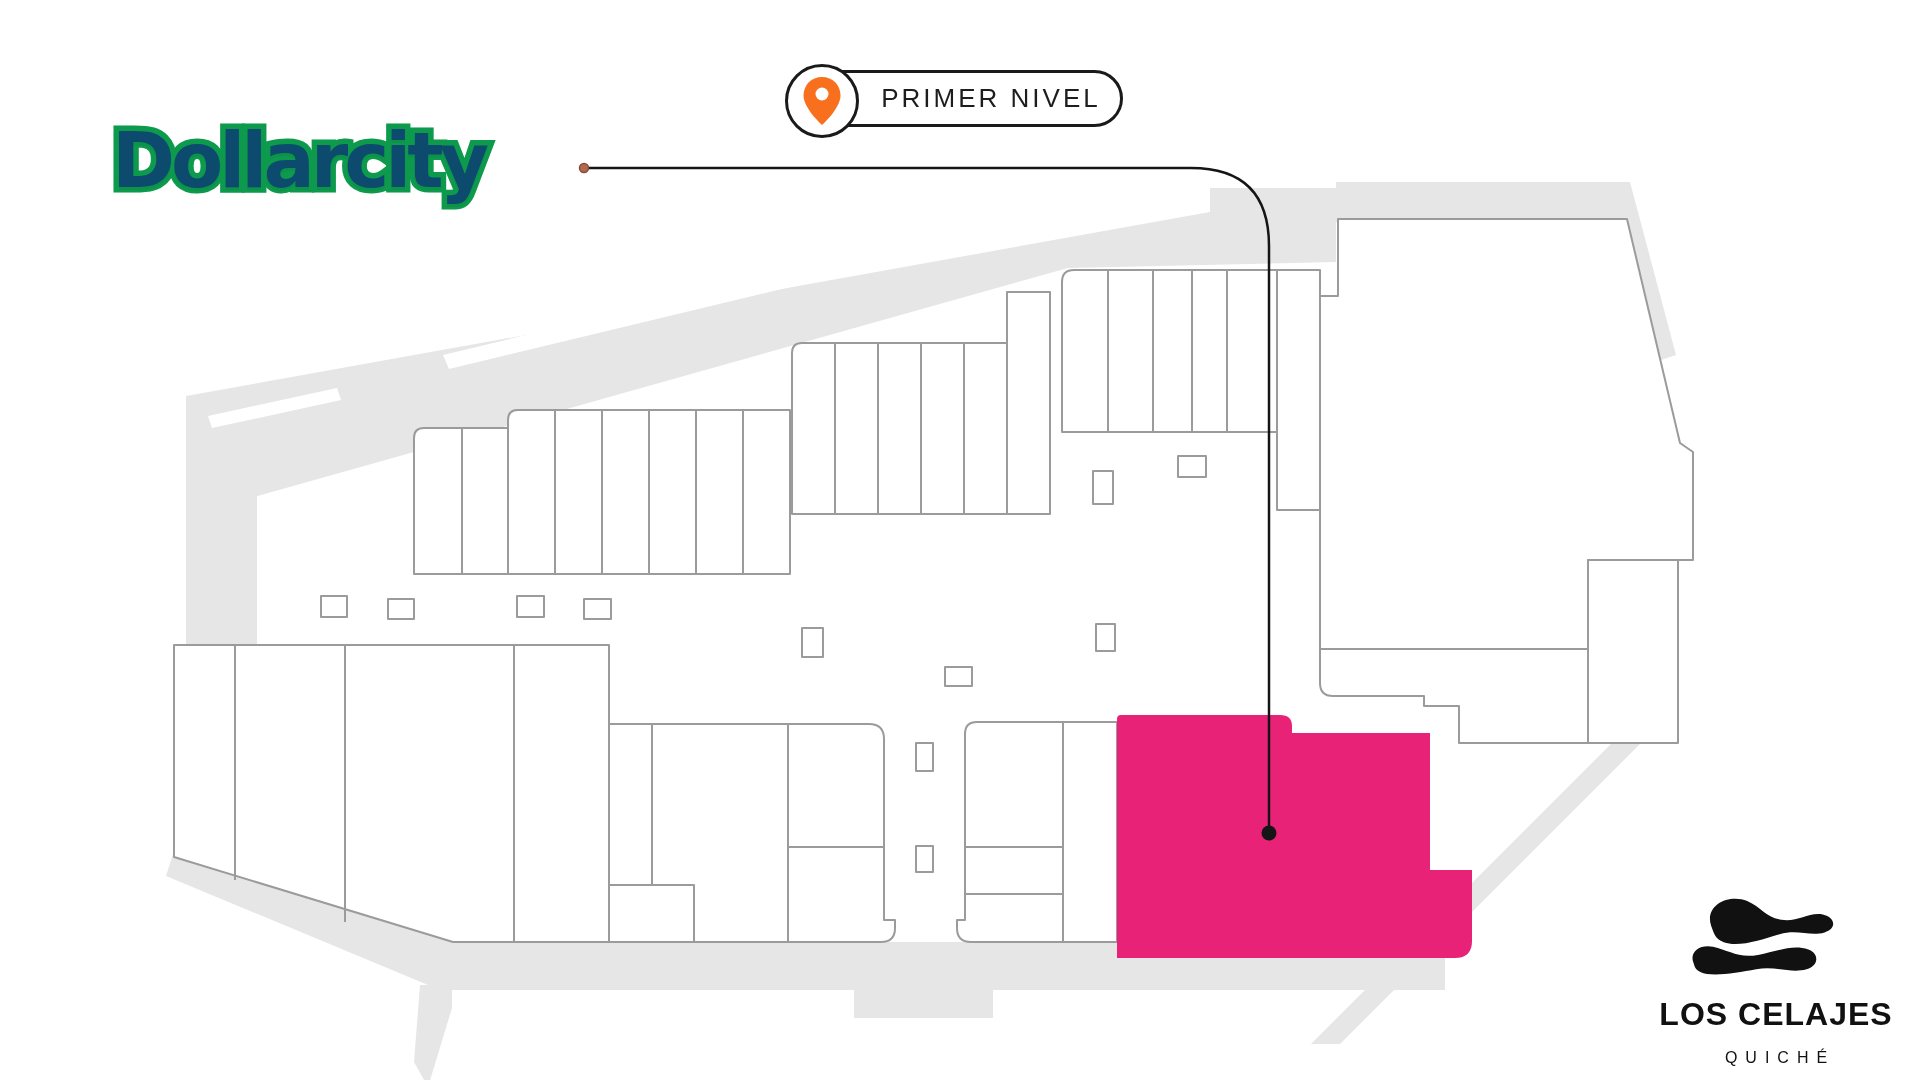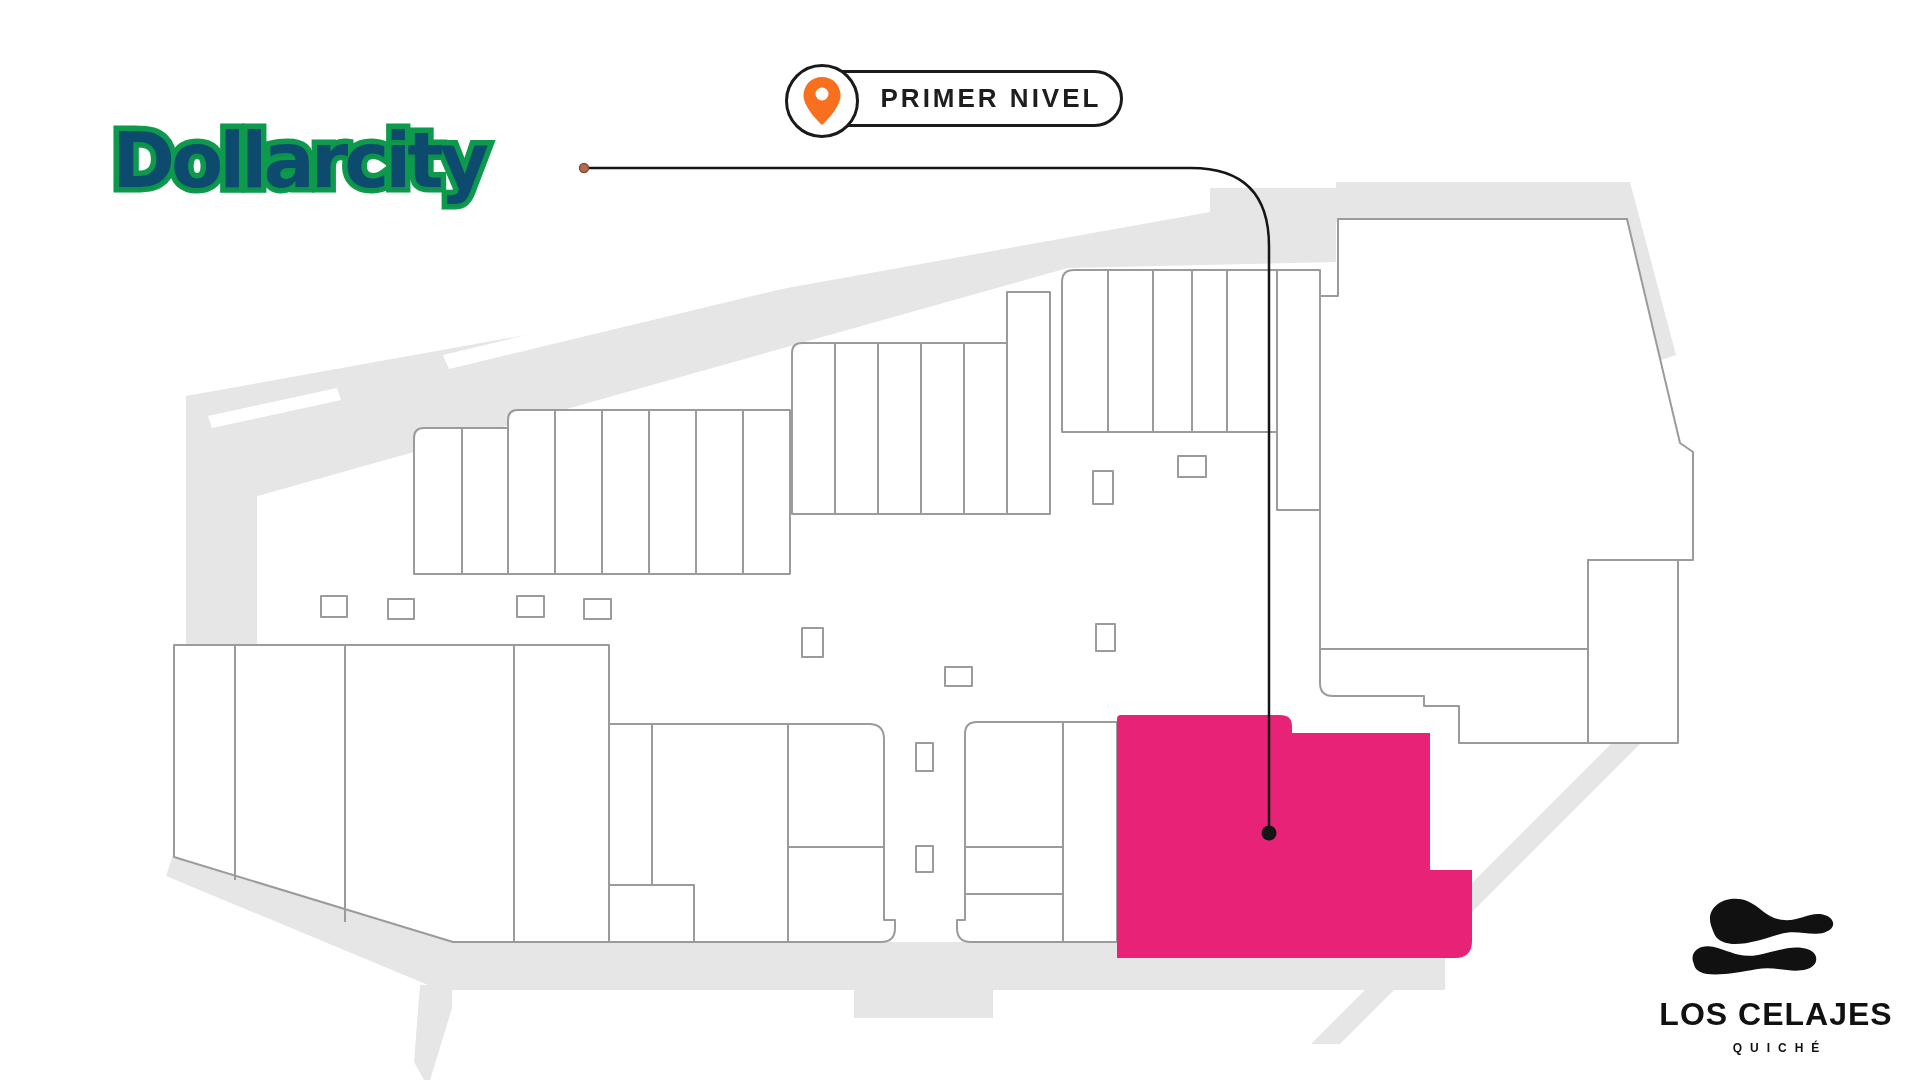--- a/index.html
+++ b/index.html
@@ -21,35 +21,35 @@
   }
 
   
   .badge-pill{
     position:absolute;left:798px;top:70px;width:325px;height:57px;
     border:3px solid #1a1a1a;border-radius:32px;background:#fff;box-sizing:border-box;
   }
   .badge-label{
     position:absolute;left:862px;top:70px;width:258px;height:57px;
     display:flex;align-items:center;justify-content:center;
-    font-size:26px;font-weight:bold;letter-spacing:3px;color:#1d1d1d;white-space:nowrap;
+    font-size:26px;font-weight:normal;letter-spacing:3px;color:#1d1d1d;white-space:nowrap;
   }
   .badge-circle{
     position:absolute;left:785px;top:64px;width:74px;height:74px;
     border:3px solid #1a1a1a;border-radius:50%;background:#fff;box-sizing:border-box;
     display:flex;align-items:center;justify-content:center;
   }
 
   
   .mall-logo{
     position:absolute;left:1648px;top:886px;width:256px;text-align:center;color:#111;
   }
   .mall-logo .clouds{display:block;margin:0 auto 10px auto;}
   .mall-name{font-size:32px;font-weight:bold;letter-spacing:1px;white-space:nowrap;}
-  .mall-sub{font-size:12px;font-weight:bold;letter-spacing:8px;margin-top:8px;padding-left:8px;}
+  .mall-sub{font-size:16px;font-weight:normal;letter-spacing:8px;margin-top:16px;padding-left:8px;}
 </style>
 </head>
 <body>
 
 <div class="stage">
 
   <svg class="map" width="1920" height="1080" viewBox="0 0 1920 1080">
 
     <g fill="#e6e6e6" stroke="none">
       <path d="M186,396 L1210,212 L1210,188 L1336,188 L1336,262 L1068,268 L186,516 Z"></path>

